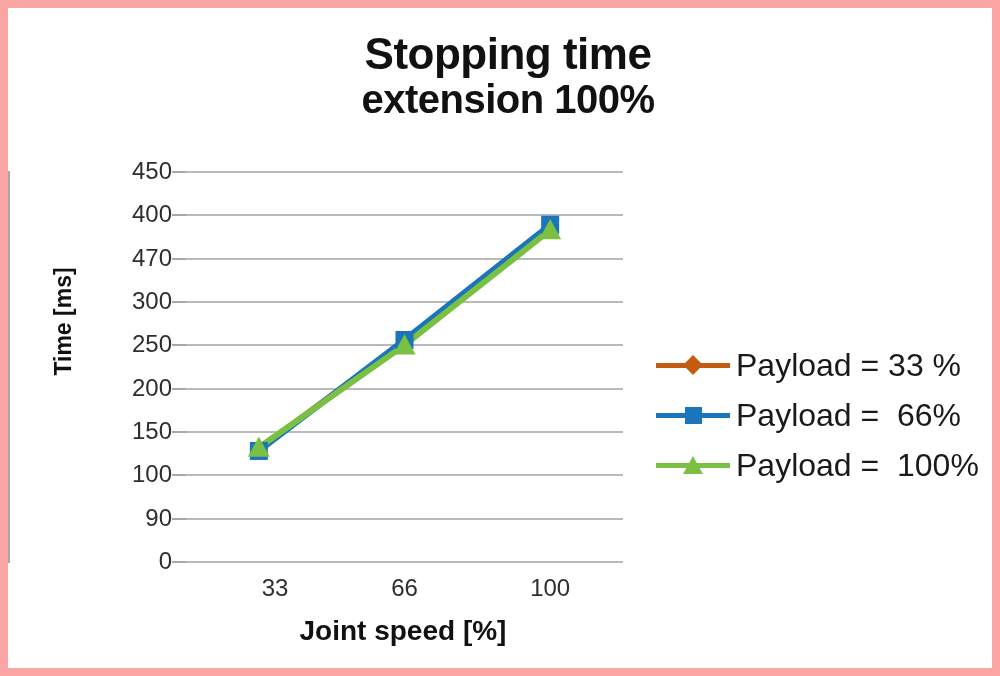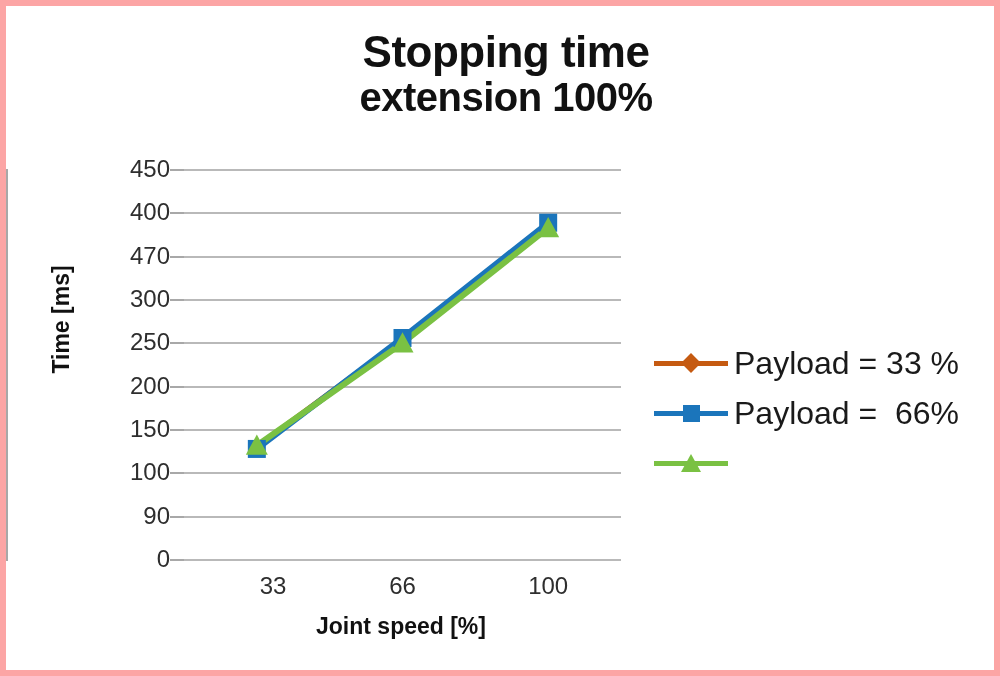--- a/index.html
+++ b/index.html
@@ -11,21 +11,21 @@
     width: 1000px;
     height: 676px;
     font-family: "Liberation Sans", sans-serif;
     overflow: hidden;
   }
   #figure {
     position: relative;
     width: 1000px;
     height: 676px;
     box-sizing: border-box;
-    border: 6px solid #fca5a5;
+    border: 8px solid #fca5a5;
     background: #ffffff;
   }
 
   
   #title-block {
     position: absolute;
     left: 150px;
     top: 22px;
     width: 700px;
     text-align: center;
@@ -59,21 +59,21 @@
     font-weight: bold;
     color: #111111;
     white-space: nowrap;
   }
   #xlabel {
     position: absolute;
     left: 170px;
     top: 607px;
     width: 450px;
     text-align: center;
-    font-size: 23px;
+    font-size: 28px;
     font-weight: bold;
     color: #111111;
   }
 
   
   #plot {
     position: absolute;
     left: 178px;
     top: 163px;
     width: 437px;
@@ -260,20 +260,21 @@
           <div class="legend-line" style="background: rgb(27, 117, 187);"></div>
           <div class="legend-symbol sym-square" style="background: rgb(27, 117, 187);"></div>
         </div>
         <div class="legend-label">Payload =  66%</div>
       </div>
       <div class="legend-row">
         <div class="legend-marker">
           <div class="legend-line" style="background: rgb(122, 193, 67);"></div>
           <div class="legend-symbol sym-triangle" style="border-bottom: 18px solid rgb(122, 193, 67);"></div>
         </div>
+        <div class="legend-label">Payload =  100%</div>
       </div>
     </div>
 
 <div class="tick-stub" style="left: 164px; top: 163px;"></div>
     <div class="tick-stub" style="left: 164px; top: 206.333px;"></div>
     <div class="tick-stub" style="left: 164px; top: 249.667px;"></div>
     <div class="tick-stub" style="left: 164px; top: 293px;"></div>
     <div class="tick-stub" style="left: 164px; top: 336.333px;"></div>
     <div class="tick-stub" style="left: 164px; top: 379.667px;"></div>
     <div class="tick-stub" style="left: 164px; top: 423px;"></div>

